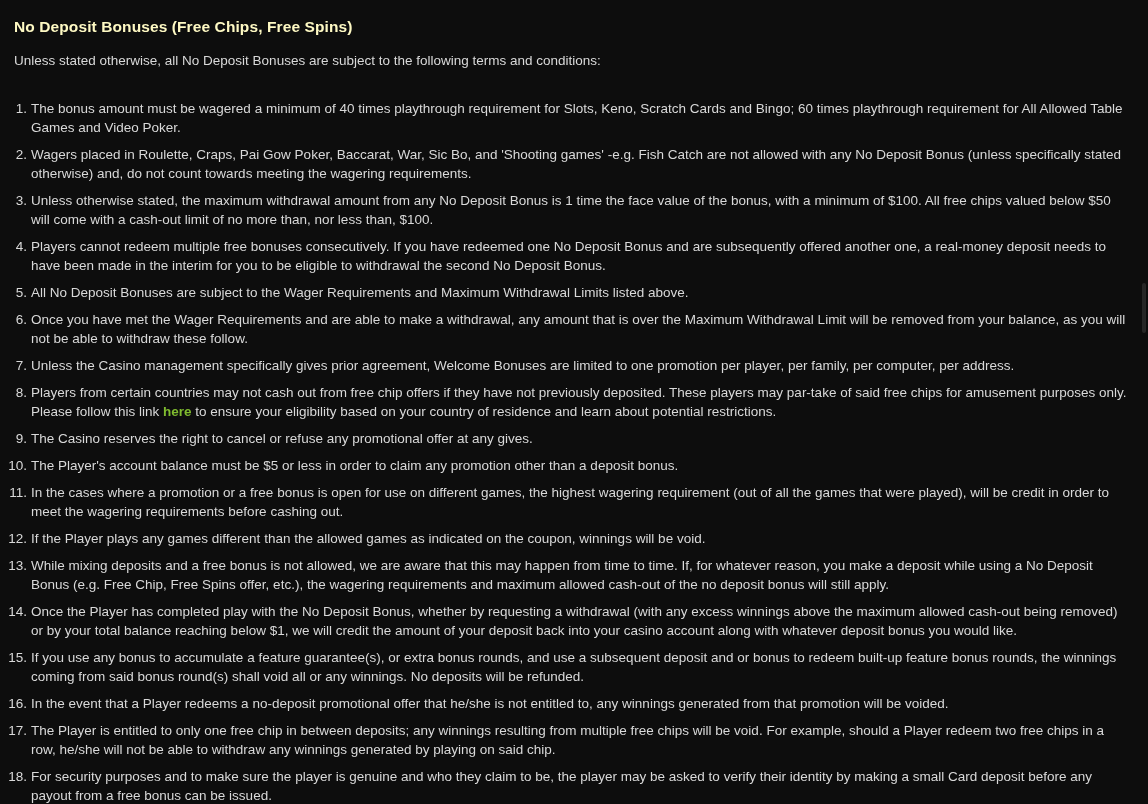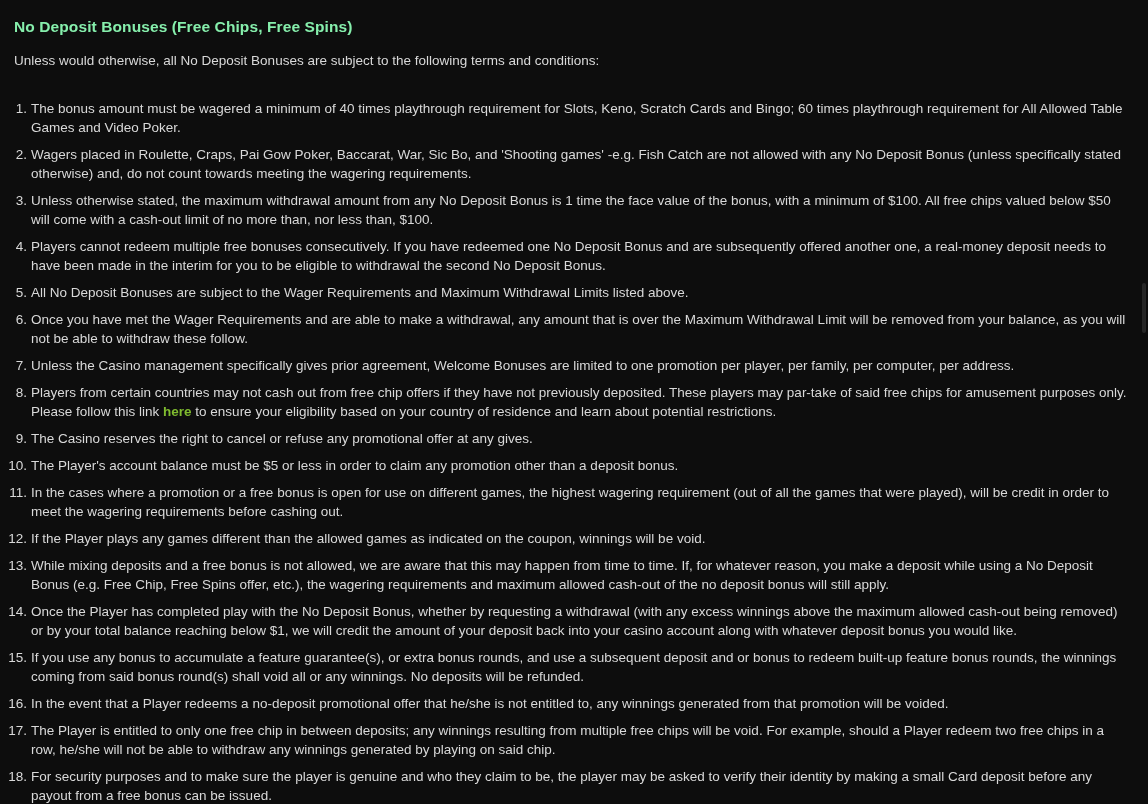--- a/index.html
+++ b/index.html
@@ -20,21 +20,21 @@
     width: 1148px;
     height: 804px;
     background: #0d0d0d;
     padding: 18px 14px 10px 8px;
     position: relative;
   }
   .page-title {
     margin: 0 0 0 6px;
     font-size: 15.5px;
     font-weight: bold;
-    color: #86efac;
+    color: #fef9c3;
     letter-spacing: 0.1px;
   }
   .intro {
     margin: 15px 0 0 6px;
     font-size: 13.5px;
     line-height: 19px;
     color: #d9d9d9;
   }
   ol.terms {
     list-style: none;
@@ -74,21 +74,21 @@
     height: 50px;
     background: #262626;
     border-radius: 2px;
   }
 </style>
 </head>
 <body>
 
 <div class="page">
   <h1 class="page-title">No Deposit Bonuses (Free Chips, Free Spins)</h1>
-  <p class="intro">Unless would otherwise, all No Deposit Bonuses are subject to the following terms and conditions:</p>
+  <p class="intro">Unless stated otherwise, all No Deposit Bonuses are subject to the following terms and conditions:</p>
 
   <ol class="terms">
     <li>The bonus amount must be wagered a minimum of 40 times playthrough requirement for Slots, Keno, Scratch Cards and Bingo; 60 times playthrough requirement for All Allowed Table Games and Video Poker.</li>
     <li>Wagers placed in Roulette, Craps, Pai Gow Poker, Baccarat, War, Sic Bo, and 'Shooting games' -e.g. Fish Catch are not allowed with any No Deposit Bonus (unless specifically stated otherwise) and, do not count towards meeting the wagering requirements.</li>
     <li>Unless otherwise stated, the maximum withdrawal amount from any No Deposit Bonus is 1 time the face value of the bonus, with a minimum of $100. All free chips valued below $50 will come with a cash-out limit of no more than, nor less than, $100.</li>
     <li>Players cannot redeem multiple free bonuses consecutively. If you have redeemed one No Deposit Bonus and are subsequently offered another one, a real-money deposit needs to have been made in the interim for you to be eligible to withdrawal the second No Deposit Bonus.</li>
     <li>All No Deposit Bonuses are subject to the Wager Requirements and Maximum Withdrawal Limits listed above.</li>
     <li>Once you have met the Wager Requirements and are able to make a withdrawal, any amount that is over the Maximum Withdrawal Limit will be removed from your balance, as you will not be able to withdraw these follow.</li>
     <li>Unless the Casino management specifically gives prior agreement, Welcome Bonuses are limited to one promotion per player, per family, per computer, per address.</li>
     <li><span>Players from certain countries may not cash out from free chip offers if they have not previously deposited. These players may par-take of said free chips for amusement purposes only. Please follow this link </span><a href="#" class="inline-link">here</a><span> to ensure your eligibility based on your country of residence and learn about potential restrictions.</span></li>

